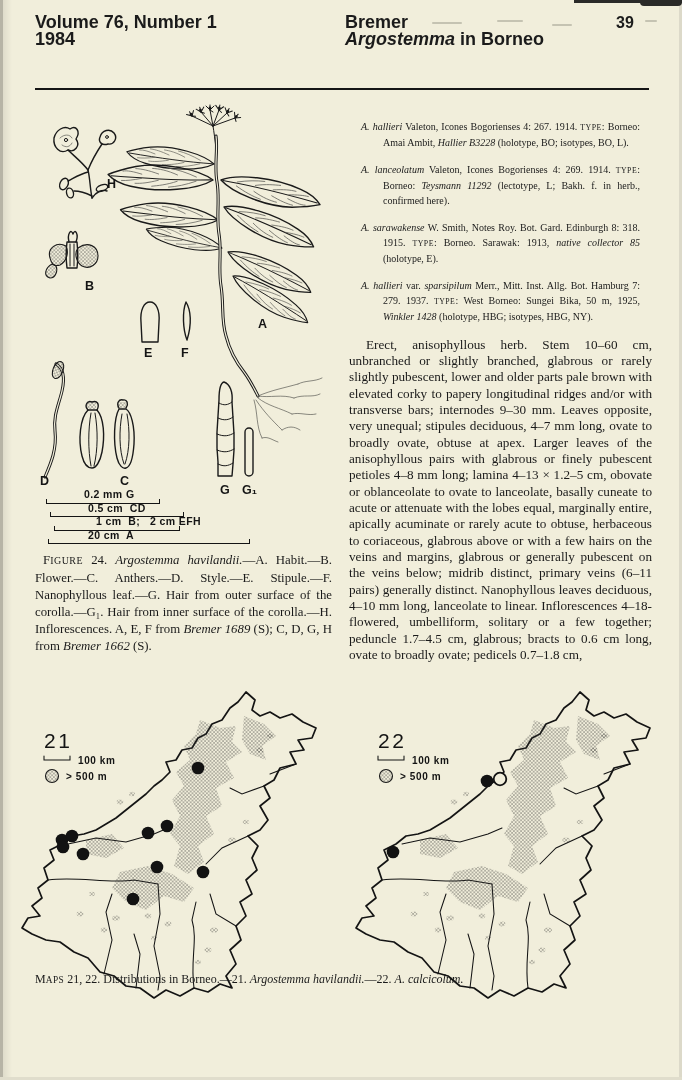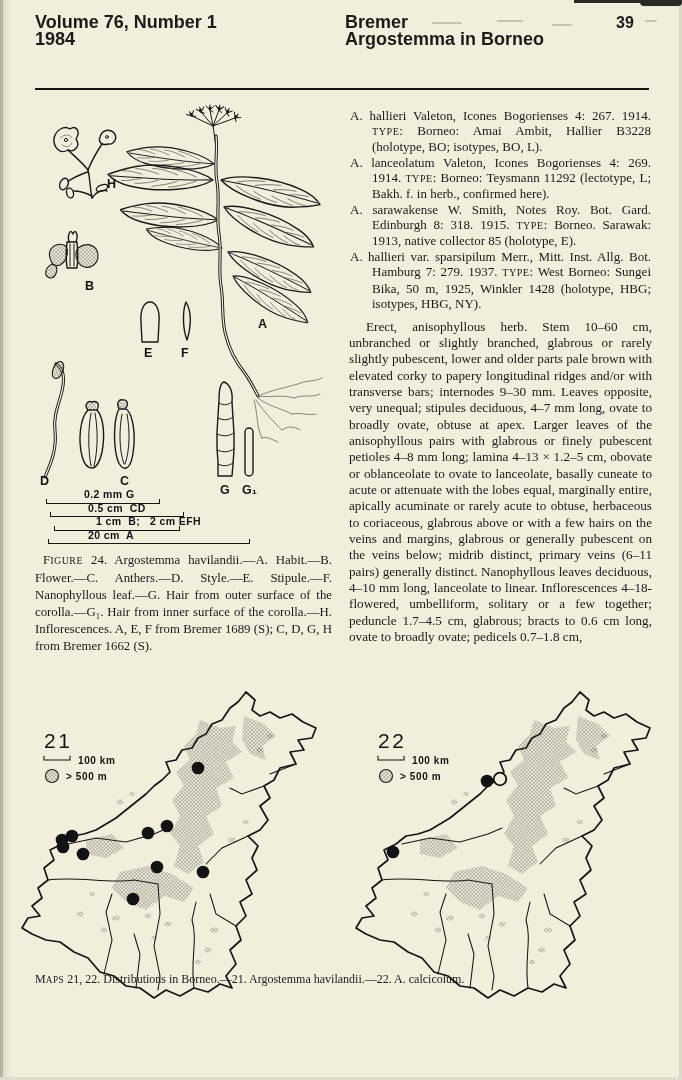--- a/index.html
+++ b/index.html
@@ -2,21 +2,21 @@
 <html><head>
 <meta charset="utf-8">
 <style>
   html,body{margin:0;padding:0;}
   body{
     width:682px;height:1080px;position:relative;overflow:hidden;
     background:#f1eedb;color:#1a1a1a;
     font-family:"Liberation Serif","DejaVu Serif",serif;
   }
   .abs{position:absolute;}
-  .it{}
+  .it{font-style:italic;}
   .sc{font-size:.78em;letter-spacing:.5px;}
   
   .hdr{font-family:"Liberation Sans","DejaVu Sans",sans-serif;font-weight:600;
        font-size:18px;line-height:17px;color:#1b1b1b;}
   #hdr-left{left:35px;top:14px;}
   #hdr-center{left:345px;top:14px;}
   #hdr-page{left:616px;top:14px;font-size:16px;}
   #rule{left:35px;top:88px;width:614px;height:2.4px;background:#151515;}
   
   .edgeL1{left:0;top:0;width:3px;height:1080px;background:#b7b4a6;}
@@ -30,21 +30,21 @@
   .bar-row{position:relative;height:13.5px;}
   .bar-label{position:absolute;top:-1px;font:700 10.5px "Liberation Sans","DejaVu Sans",sans-serif;
              letter-spacing:.4px;white-space:pre;color:#141414;margin-left:30px;}
   .bar-bracket{position:absolute;top:9.5px;height:4px;
                border-left:1.6px solid #141414;border-right:1.6px solid #141414;
                border-bottom:1.6px solid #141414;}
   #fig-caption{left:35px;top:544px;width:297px;font-size:12.8px;line-height:16.9px;
                text-align:justify;text-indent:8px;margin-top:8px;}
   
   #right-col{left:349px;top:107px;width:303px;}
-  .entry{margin:1px;font-size:13px;line-height:15.05px;text-align:justify;
+  .entry{margin:12px;font-size:10px;line-height:15.05px;text-align:justify;
          padding-left:22px;text-indent:-22px;}
   #description{margin:8px 0 0 0;font-size:13.2px;line-height:16.35px;
                text-align:justify;text-indent:17px;}
   
   #maps-caption{left:35px;top:960px;width:616px;font-size:12px;}
   
   .ln{fill:none;stroke:#1a1a1a;stroke-width:1.4;stroke-linecap:round;stroke-linejoin:round;}
   .ln2{fill:none;stroke:#1a1a1a;stroke-width:1;stroke-linecap:round;}
   .thin{fill:none;stroke:#5a5a55;stroke-width:.7;stroke-linecap:round;}
   .stemO{fill:none;stroke:#1a1a1a;stroke-width:3.1;stroke-linecap:round;}

